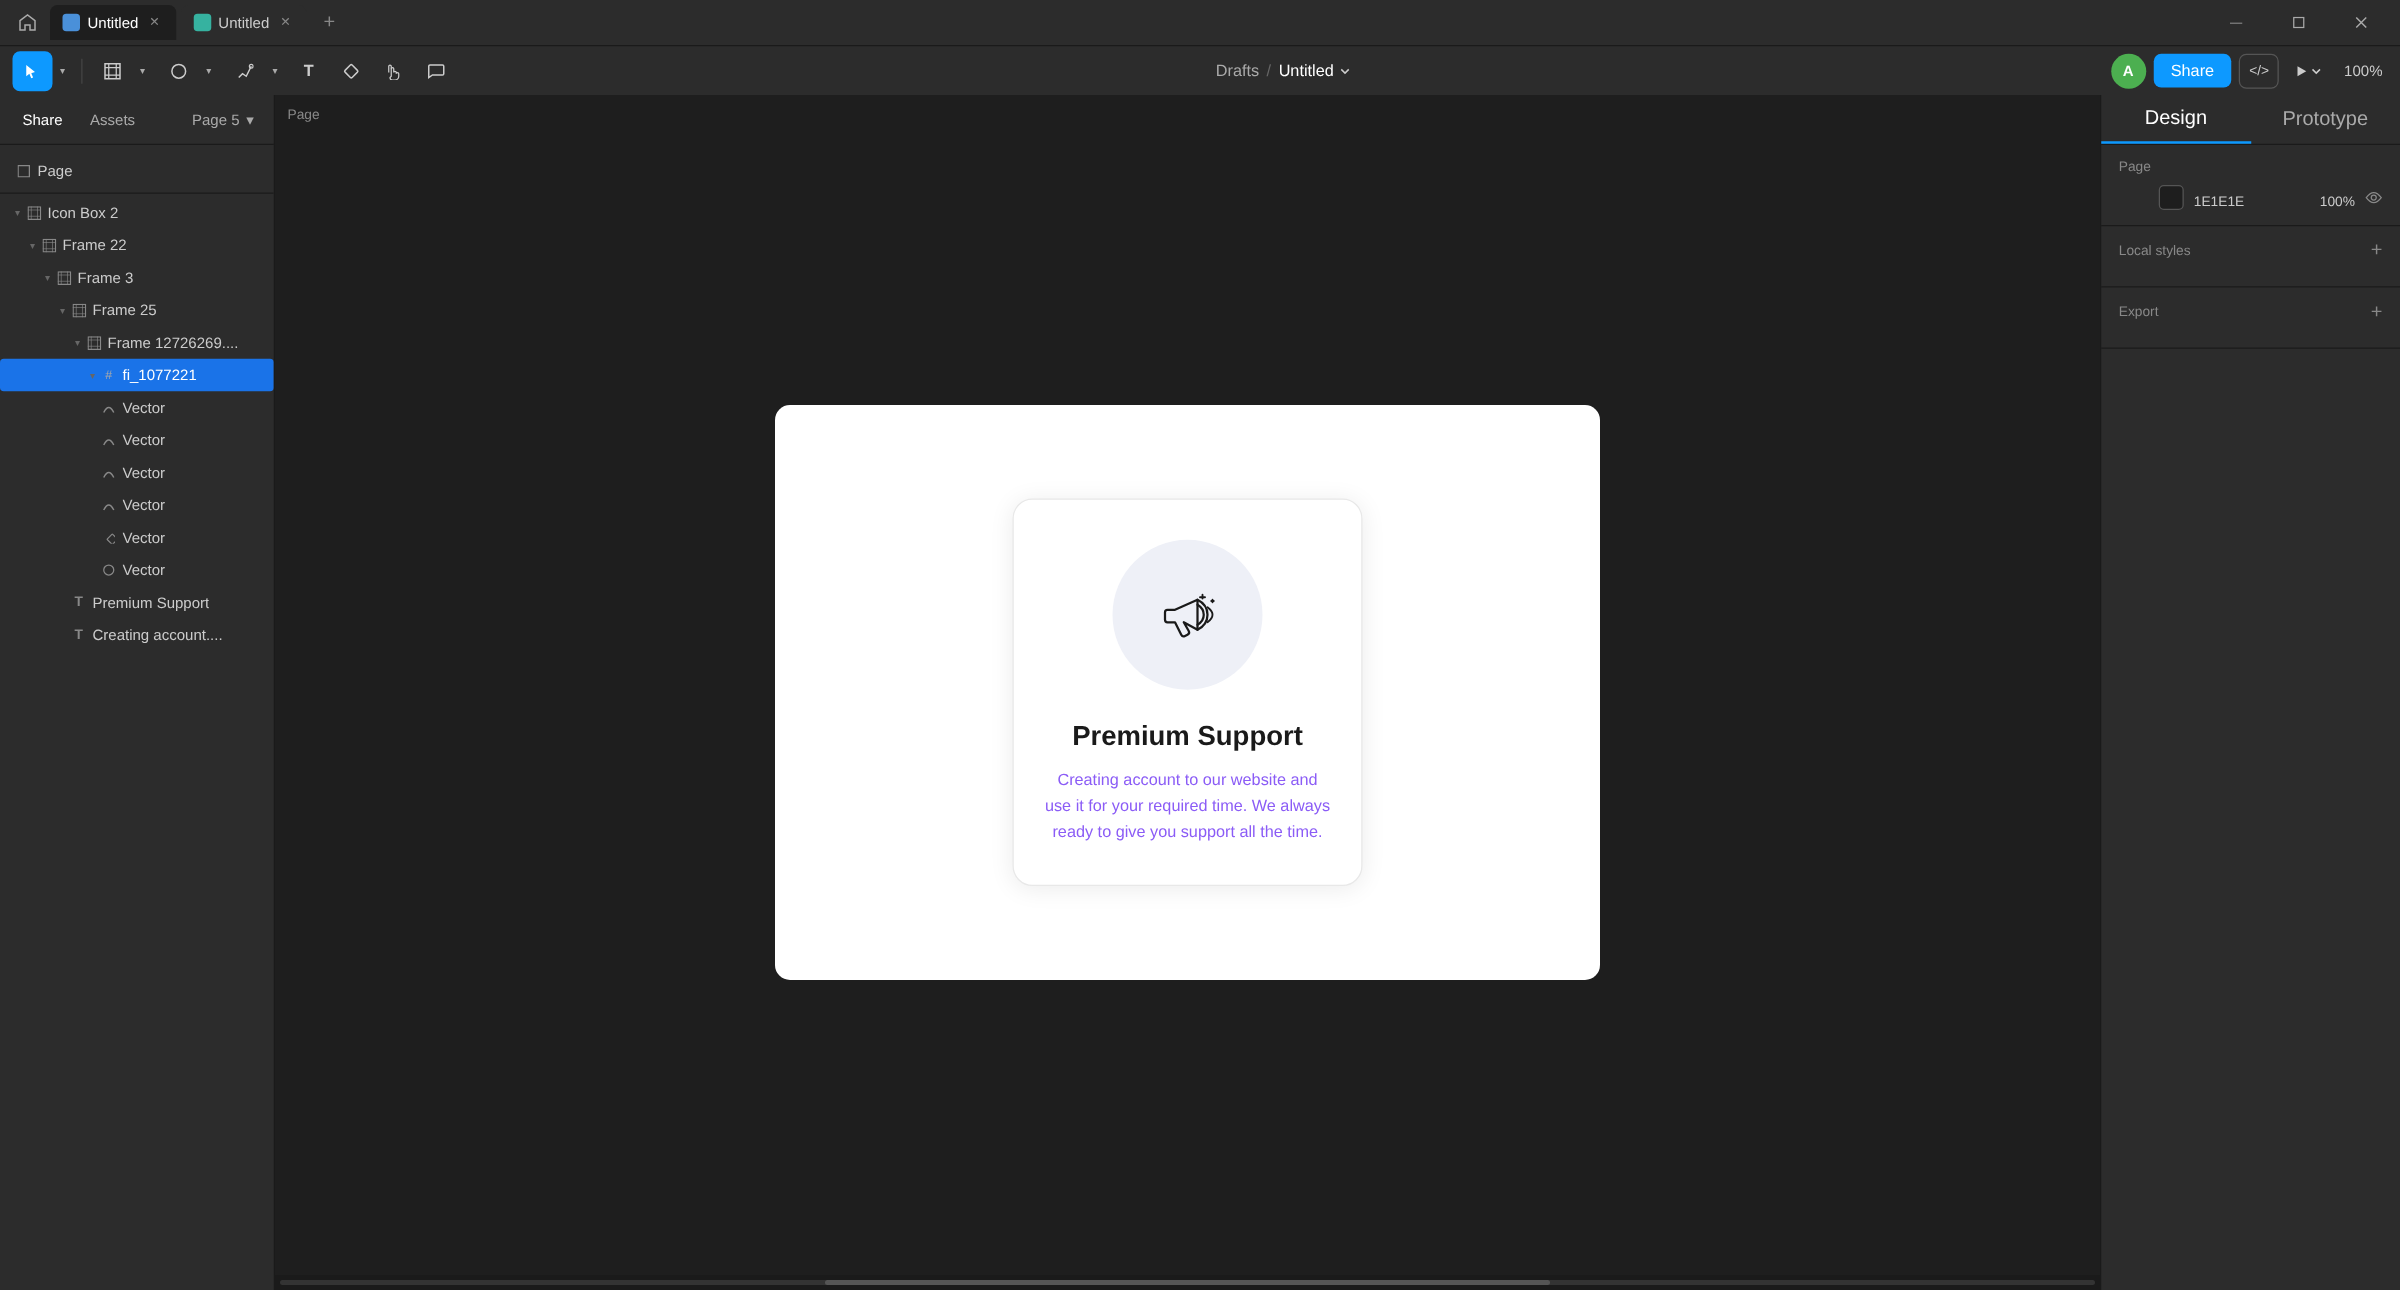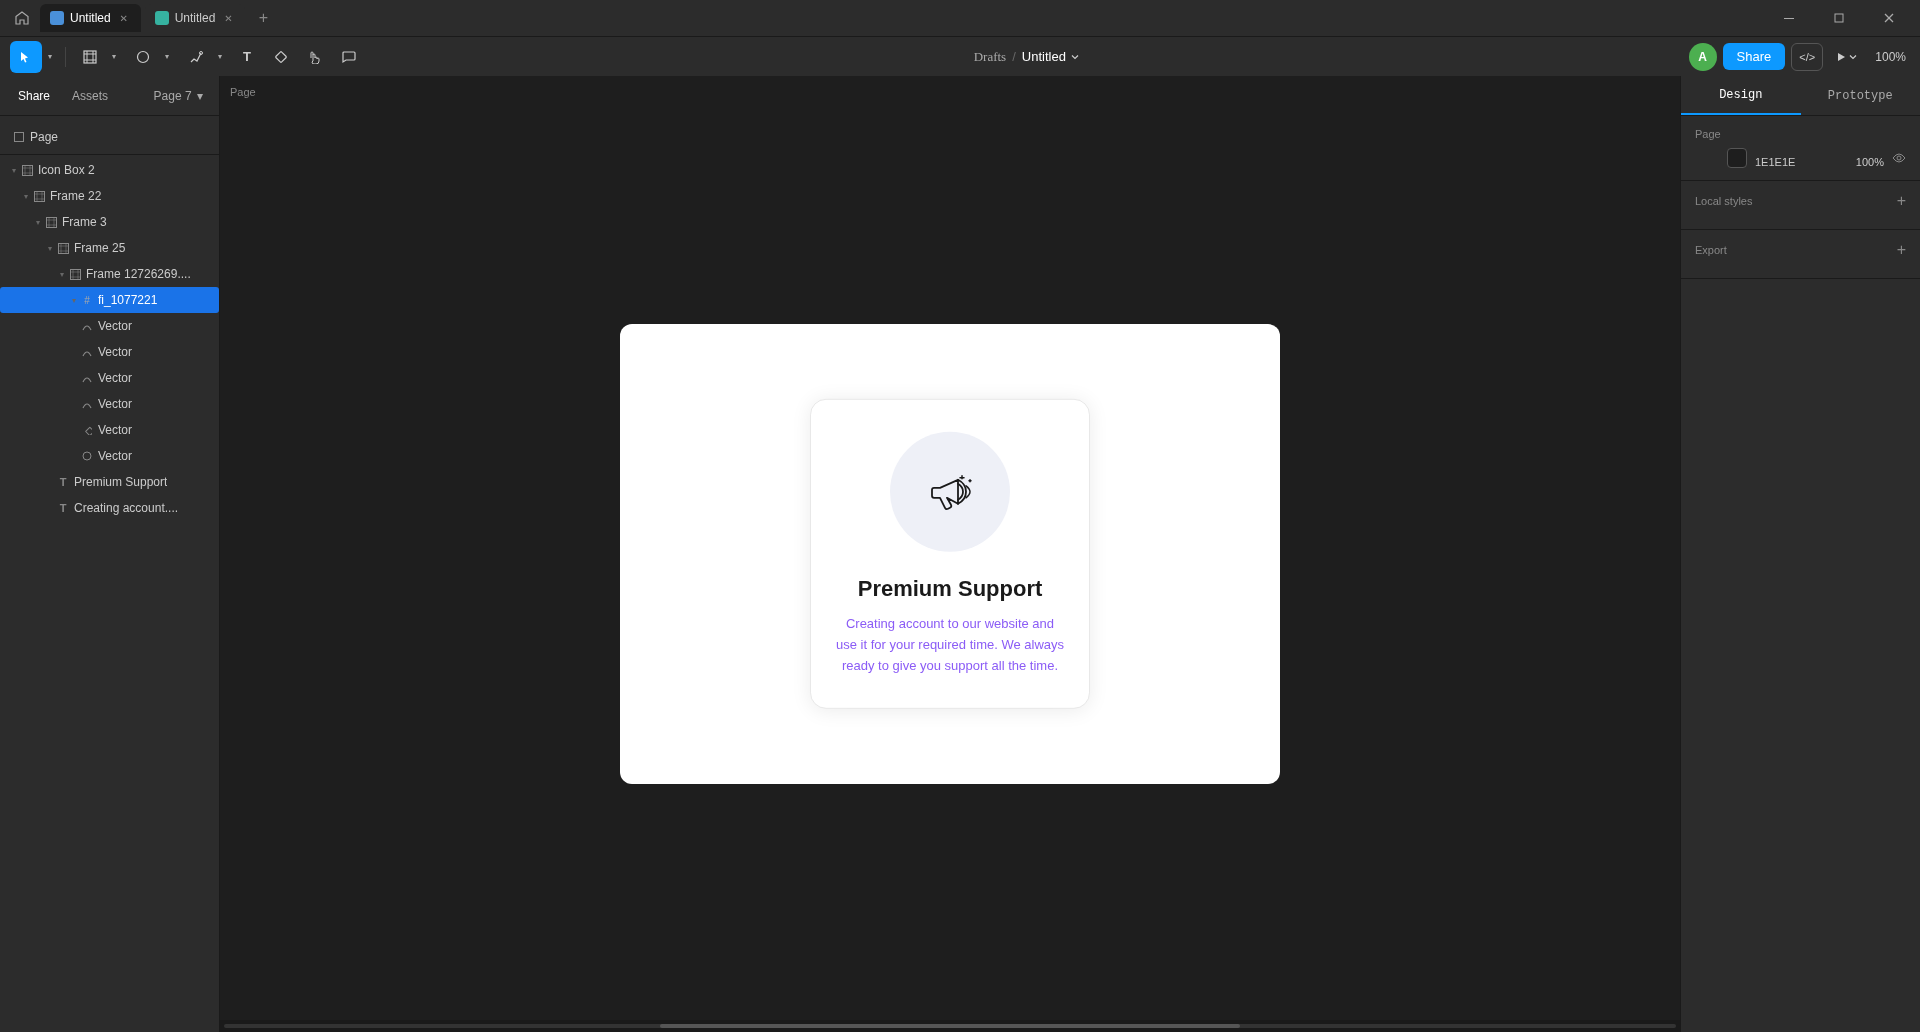--- a/index.html
+++ b/index.html
@@ -277,21 +277,21 @@
       border-left: 1px solid #1a1a1a;
     }
     .right-panel-tabs {
       display: flex;
       height: 40px;
       border-bottom: 1px solid #1a1a1a;
     }
     .right-tab {
       flex: 1;
       display: flex; align-items: center; justify-content: center;
-      font-size: 12px; color: #aaa; cursor: pointer; font-family: Liberation Mono, monospace;
+      font-size: 16px; color: #aaa; cursor: pointer;
     }
     .right-tab.active { color: #fff; border-bottom: 2px solid #0d99ff; }
 
     .right-section {
       padding: 12px 14px;
       border-bottom: 1px solid #1a1a1a;
     }
     .right-section-header {
       display: flex; align-items: center; justify-content: space-between;
       margin-bottom: 8px;
@@ -433,21 +433,21 @@
     </svg>
   </div>
   <div class="tool-btn">
     <svg width="14" height="14" viewBox="0 0 14 14" fill="none">
       <path d="M2 2h10a1 1 0 011 1v6a1 1 0 01-1 1H4l-3 2V3a1 1 0 011-1z" stroke="#ccc" stroke-width="1.2" fill="none"></path>
     </svg>
   </div>
 
   <div class="toolbar-center">
     <div class="breadcrumb">
-      <span style="cursor:pointer;font-family:Liberation Serif, serif;">Drafts</span>
+      <span style="cursor:pointer;">Drafts</span>
       <span class="breadcrumb-sep">/</span>
       <span class="breadcrumb-title">
         <span>Untitled</span>
         <svg width="10" height="10" viewBox="0 0 10 10">
             <path d="M2 3.5L5 6.5L8 3.5" stroke="#ccc" stroke-width="1.2" fill="none"></path>
           </svg>
       </span>
     </div>
   </div>
 
@@ -469,21 +469,21 @@
   </div>
 </div>
 
 <div id="main">
 
   <div id="left-panel">
     <div class="panel-tabs">
       <div class="panel-tab active">Share</div>
       <div class="panel-tab">Assets</div>
       <div class="panel-tab-right">
-        <span>Page 7</span>
+        <span>Page 5</span>
         <span style="margin-left:2px;">▾</span>
       </div>
     </div>
 
     <div class="layers-section">
 
       <div class="page-section">
         <div class="page-item">
           <svg width="10" height="10" viewBox="0 0 10 10">
               <rect x="0.5" y="0.5" width="9" height="9" stroke="#888" stroke-width="1" fill="none"></rect>

